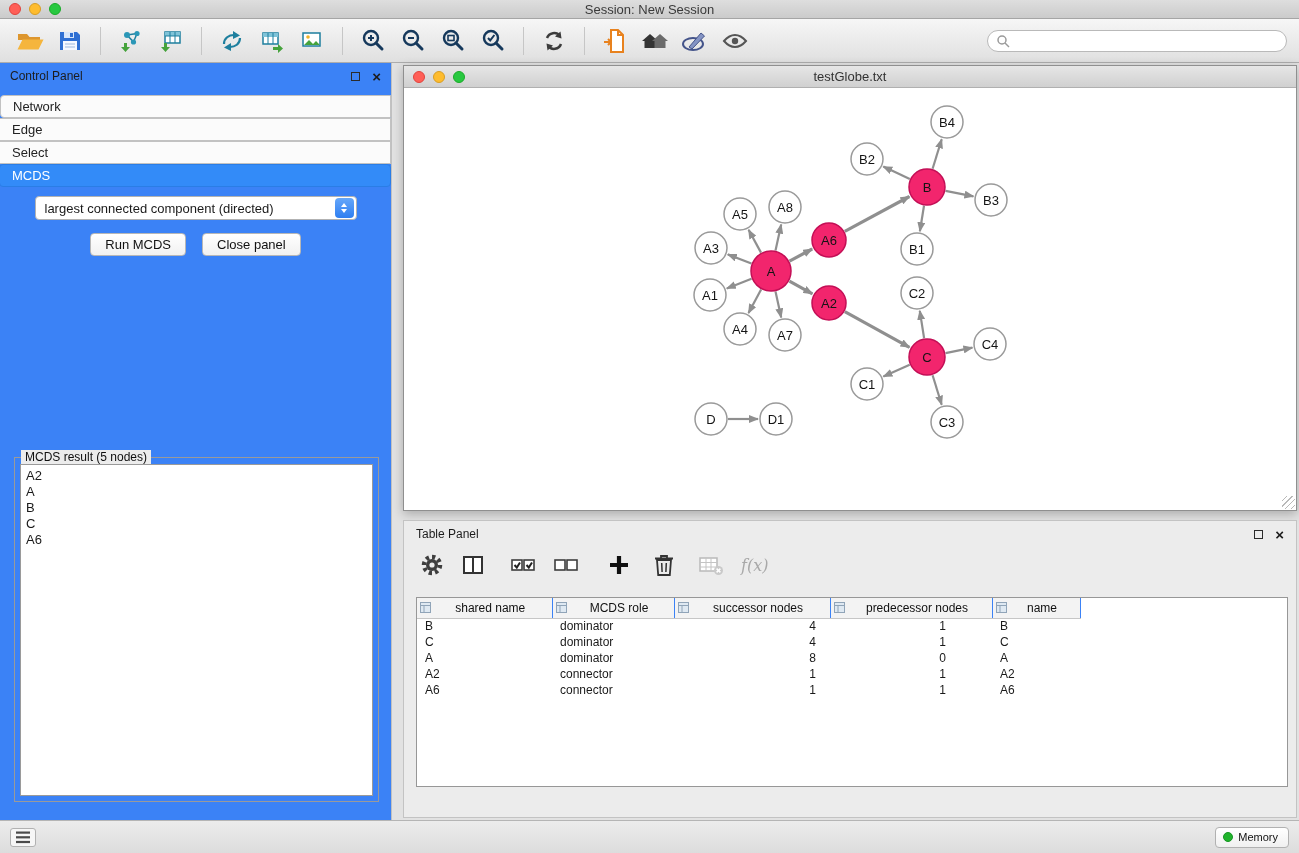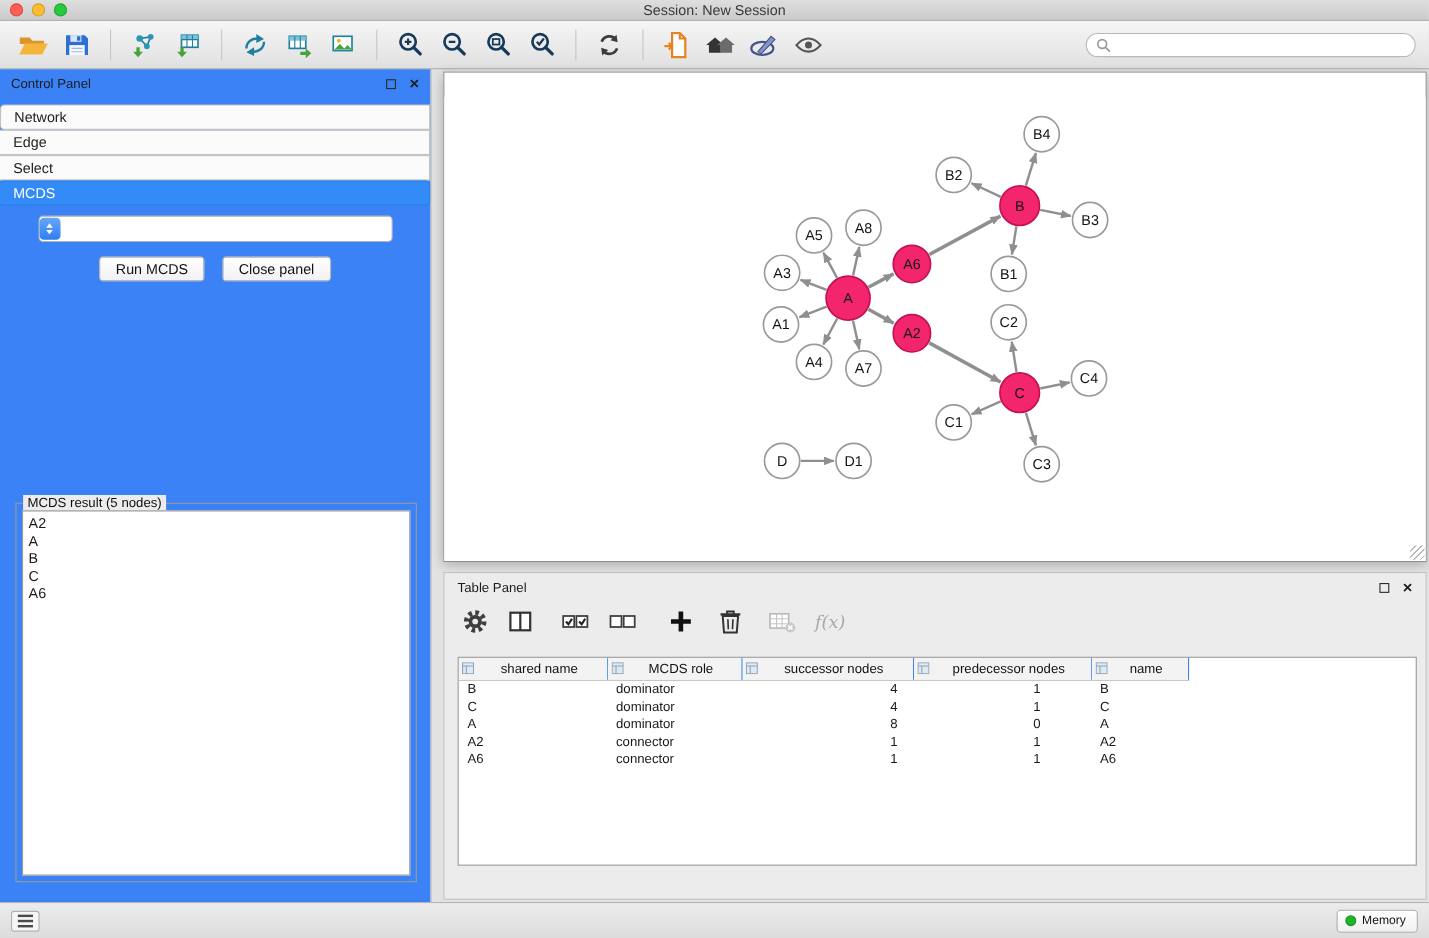--- a/index.html
+++ b/index.html
@@ -253,20 +253,21 @@
     <span class="float-btn"></span>
     <span class="close-x">×</span>
   </div>
   <div class="cp-tabs">
     <div class="seg-tab">Network</div>
     <div class="seg-tab">Edge</div>
     <div class="seg-tab">Select</div>
     <div class="seg-tab active">MCDS</div>
   </div>
   <div class="dropdown">
+    <span class="val">largest connected component (directed)</span>
     <span class="stepper">
       <span class="arr-up"></span>
         <span class="arr-down"></span>
     </span>
   </div>
   <div class="cp-buttons">
     <button class="btn">Run MCDS</button>
     <button class="btn">Close panel</button>
   </div>
   <div class="result-group">
@@ -275,20 +276,28 @@
         <div>A2</div>
         <div>A</div>
         <div>B</div>
         <div>C</div>
         <div>A6</div>
       </div>
   </div>
 </div>
 
 <div class="network-window">
+  <div class="nw-titlebar">
+    <div class="traffic">
+      <span class="tl red"></span>
+      <span class="tl yellow"></span>
+      <span class="tl green"></span>
+    </div>
+    <div class="nw-title">testGlobe.txt</div>
+  </div>
   <div class="nw-content">
     <svg id="graph-svg" viewBox="0 0 892 422">
       <defs>
         <marker id="arrowhead" markerWidth="10" markerHeight="8" refX="9" refY="4" orient="auto" markerUnits="userSpaceOnUse">
           <path d="M0,0 L10,4 L0,8 z" fill="#8F8F8F"></path>
         </marker>
       </defs>
     <line x1="357.0" y1="164.6" x2="344.6" y2="141.8" stroke="#8F8F8F" stroke-width="2.2" marker-end="url(#arrowhead)"></line>
         <line x1="371.5" y1="162.5" x2="377.2" y2="136.6" stroke="#8F8F8F" stroke-width="2.2" marker-end="url(#arrowhead)"></line>
         <line x1="347.4" y1="175.5" x2="323.8" y2="166.4" stroke="#8F8F8F" stroke-width="2.2" marker-end="url(#arrowhead)"></line>

